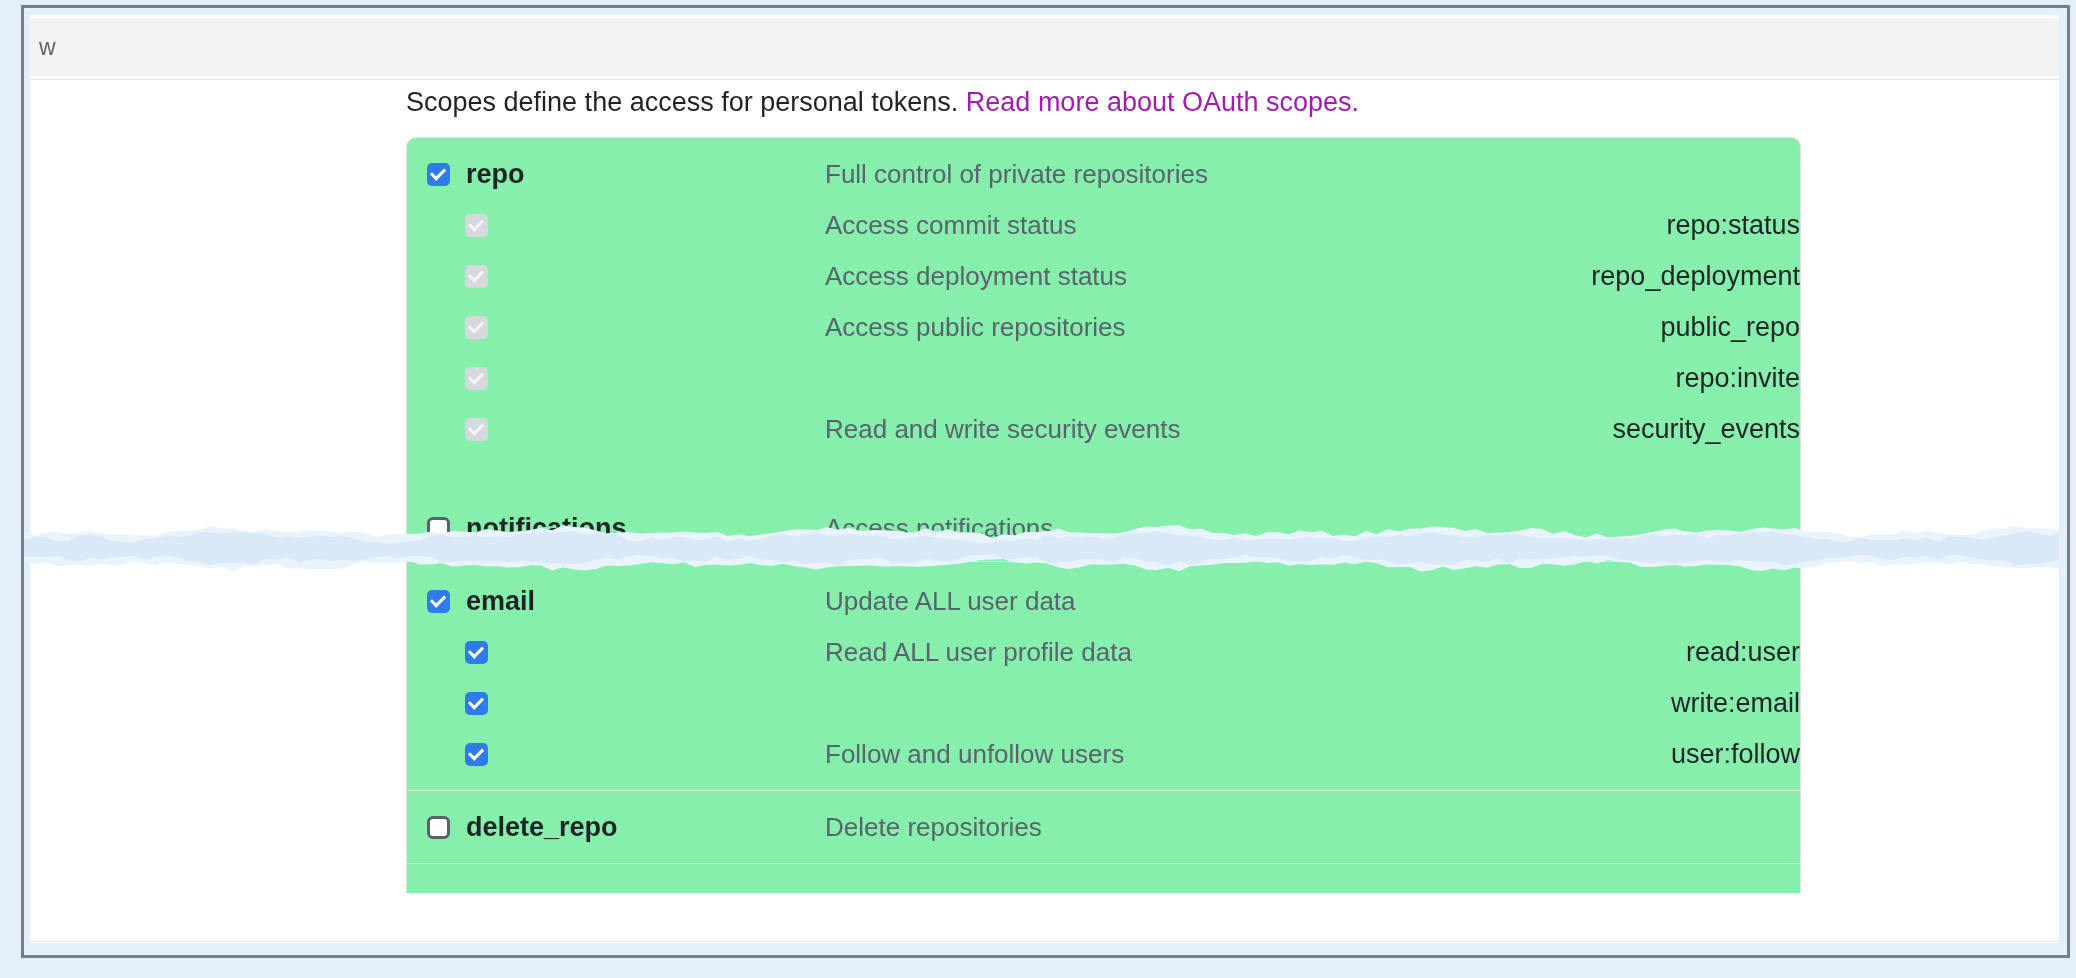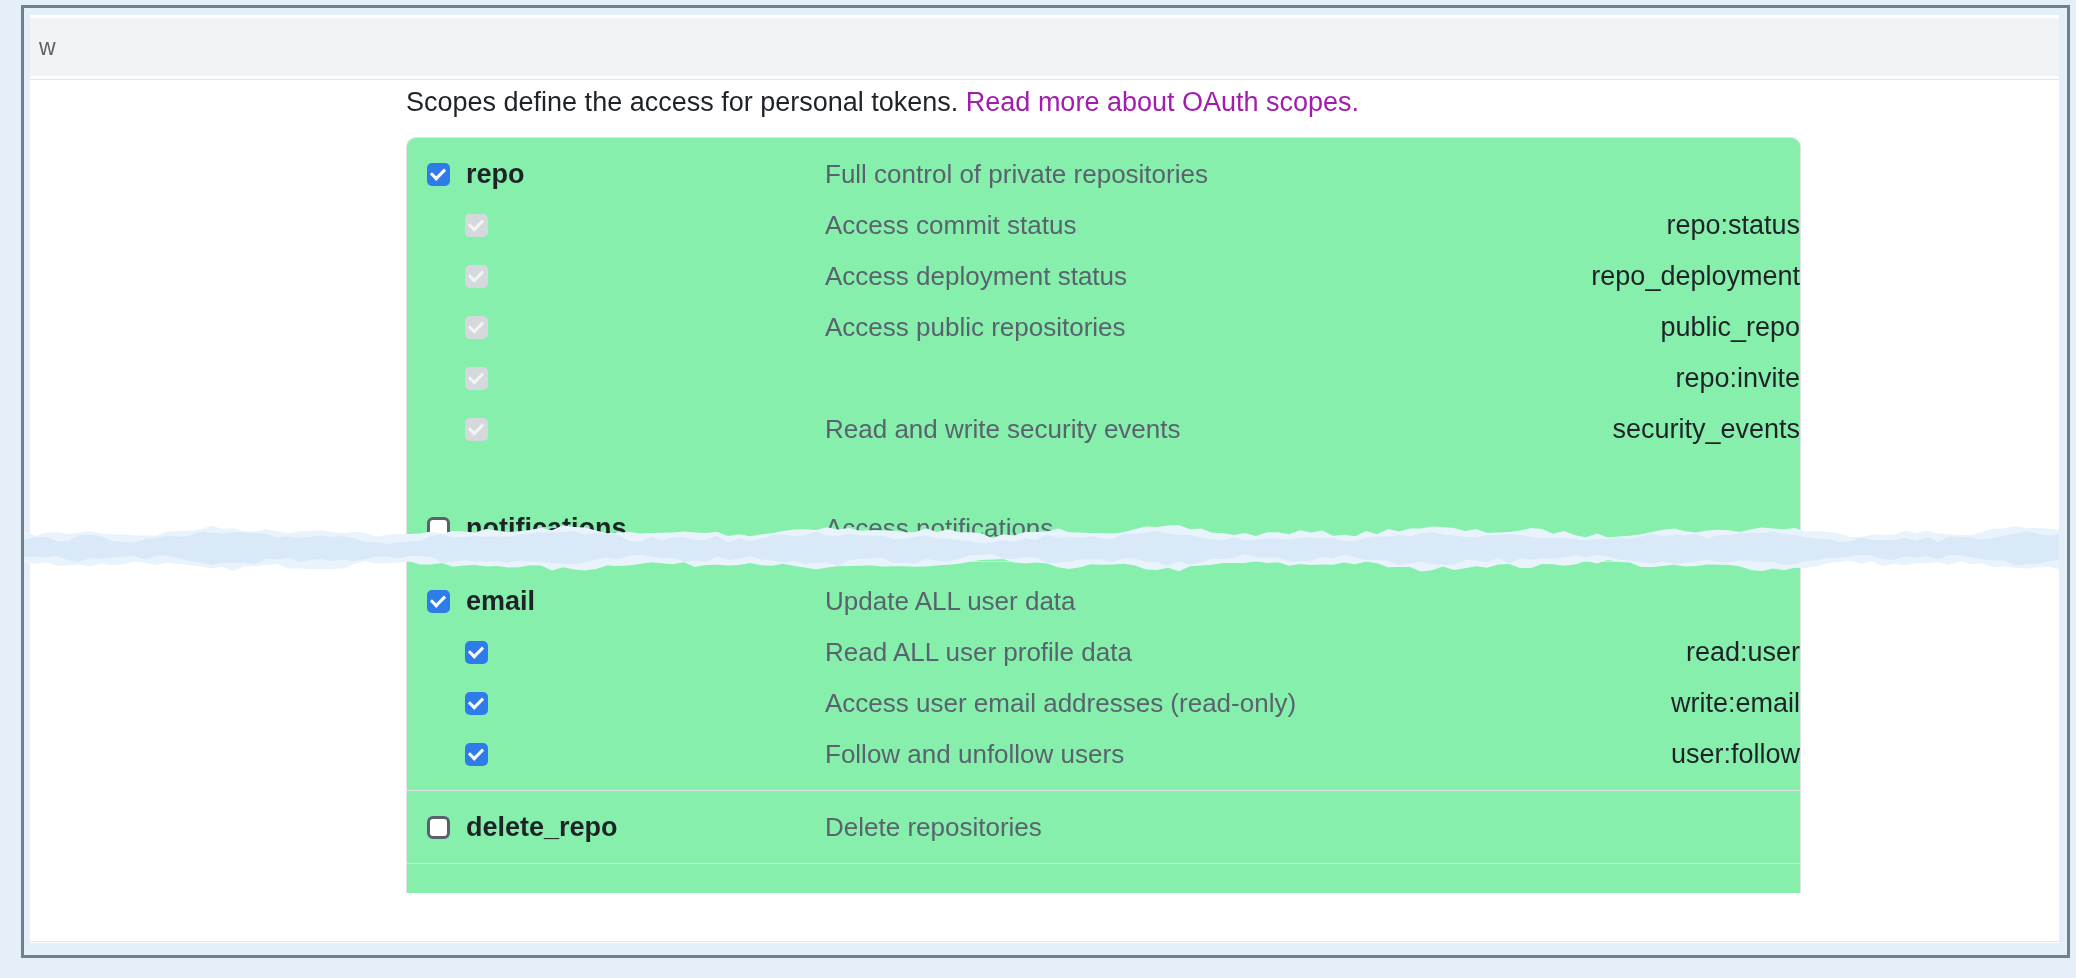--- a/index.html
+++ b/index.html
@@ -134,21 +134,20 @@
               <span class="scope-desc">Update ALL user data</span>
             </div>
             <div class="scope-row child">
               <span class="checkbox checked"></span>
               <span class="scope-label">read:user</span>
               <span class="scope-desc">Read ALL user profile data</span>
             </div>
             <div class="scope-row child">
               <span class="checkbox checked"></span>
               <span class="scope-label">write:email</span>
-              <span class="scope-desc">Access user email addresses (read-only)</span>
             </div>
             <div class="scope-row child">
               <span class="checkbox checked"></span>
               <span class="scope-label">user:follow</span>
               <span class="scope-desc">Follow and unfollow users</span>
             </div>
           </div>
           <div class="scope-section sec-delete_repo divided">
             <div class="scope-row group">
               <span class="checkbox unchecked"></span>

